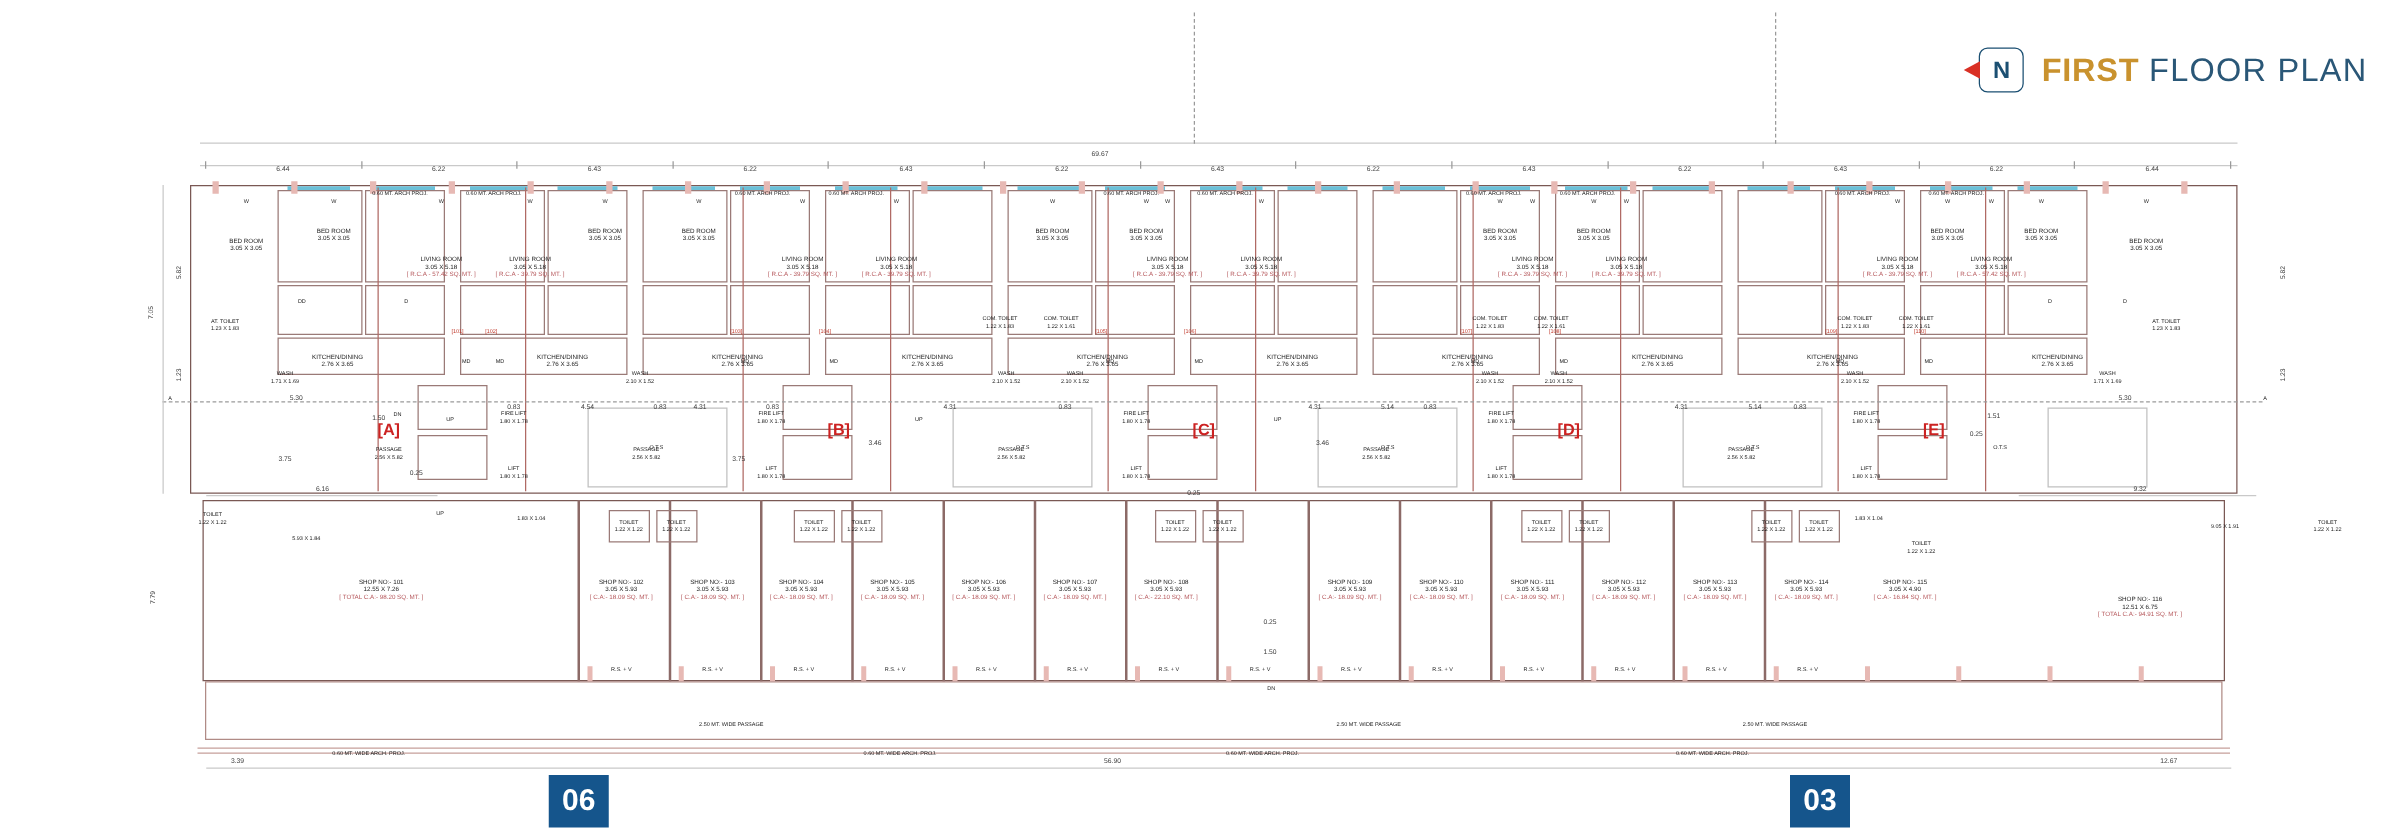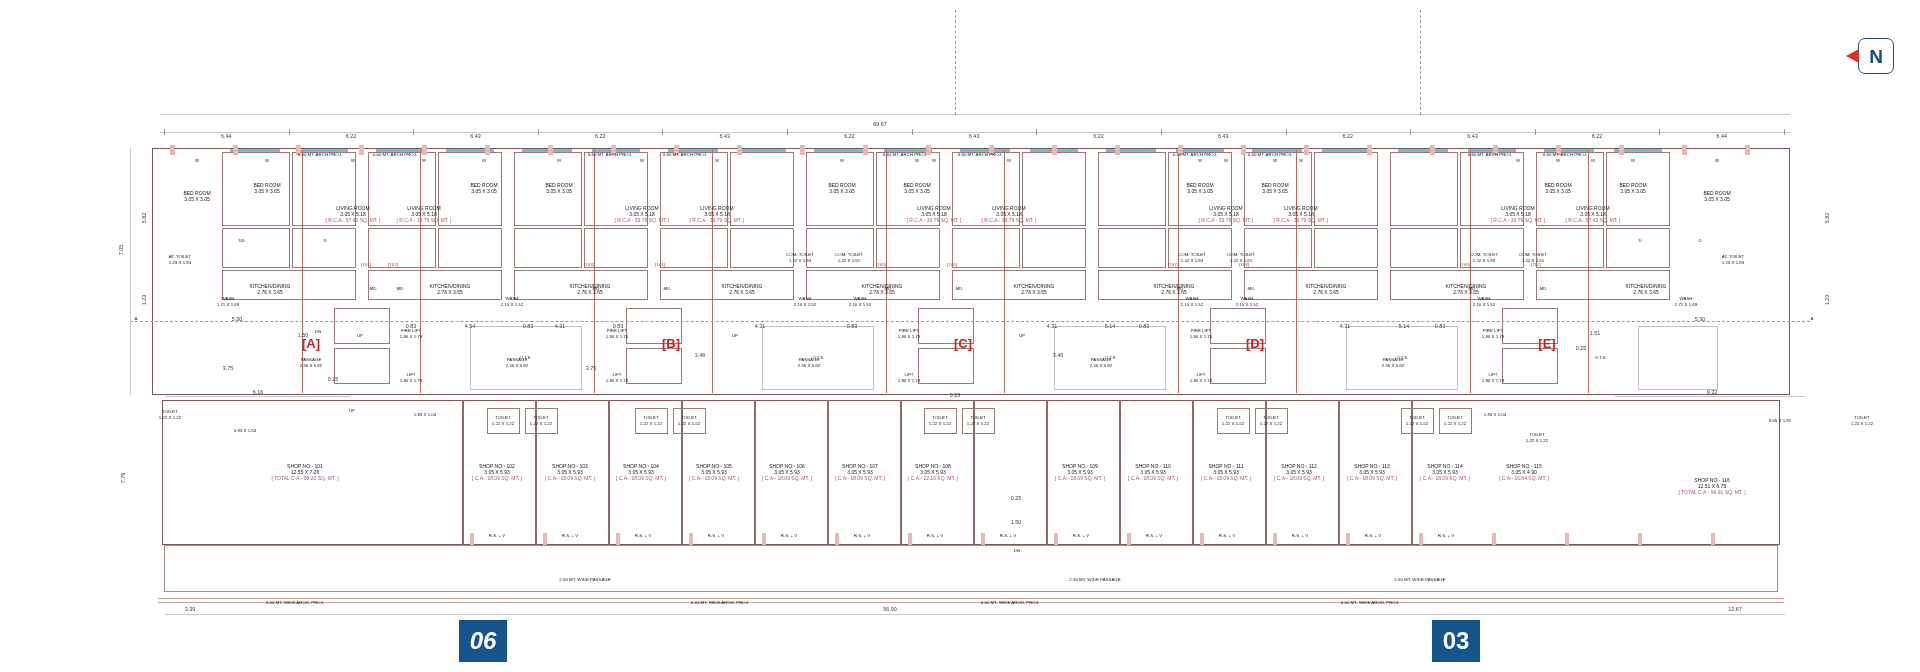--- a/index.html
+++ b/index.html
@@ -24,21 +24,21 @@
   #watermark .a{color:#e8736f;}#watermark .two{color:#7fbf7f;}#watermark .z{color:#e8736f;}
   #watermark .p{color:#8aa9d6;}#watermark .r{color:#e0b84a;}#watermark .o{color:#e0b84a;}
   #watermark .pp{color:#7fbf7f;}#watermark .e{color:#8aa9d6;}#watermark .rr{color:#e0b84a;}
   #watermark .t{color:#e8736f;}#watermark .y{color:#7fbf7f;}
   #watermark2{position:absolute;left:830px;top:292px;font-size:24px;color:#b9b9b9;opacity:.75;
               letter-spacing:1px;pointer-events:none;white-space:nowrap;}
 
   
   .page-badge{position:absolute;bottom:10px;width:48px;height:42px;background:#15558c;color:#fff;
               font-size:24px;font-weight:bold;display:flex;align-items:center;justify-content:center;}
-  #badge-06{left:459px;font-style:italic;}#badge-07{left:1432px;}
+  #badge-06{left:439px;}#badge-07{left:1432px;}
 
   
   #plan{position:absolute;left:0;top:0;width:1920px;height:640px;}
 
   
   .lbl{position:absolute;white-space:nowrap;color:#1a1a1a;font-size:5px;line-height:1.25;
        text-align:center;transform:translateX(-50%);font-family:"Liberation Sans",sans-serif;}
   .lbl.tiny{font-size:4.4px;}
   .lbl.dim{color:#3c3c3c;font-size:5.4px;}
   .lbl.red{color:#c0392b;}
@@ -60,20 +60,23 @@
 </style>
 </head>
 <body>
 
 <div id="page">
 
   <div id="header">
     <div id="north-box">
       <div id="north-arrow"></div>
       <span class="n">N</span>
+    </div>
+    <div id="title">
+      <span class="first">FIRST</span><span> </span><span class="rest">FLOOR PLAN</span>
     </div>
   </div>
 
 
   <div class="page-badge" id="badge-06">06</div>
   <div class="page-badge" id="badge-07">03</div>
 
   <div id="plan">
 
   <div class="dimline" style="left:160px;top:132px;width:1630px;"></div>

